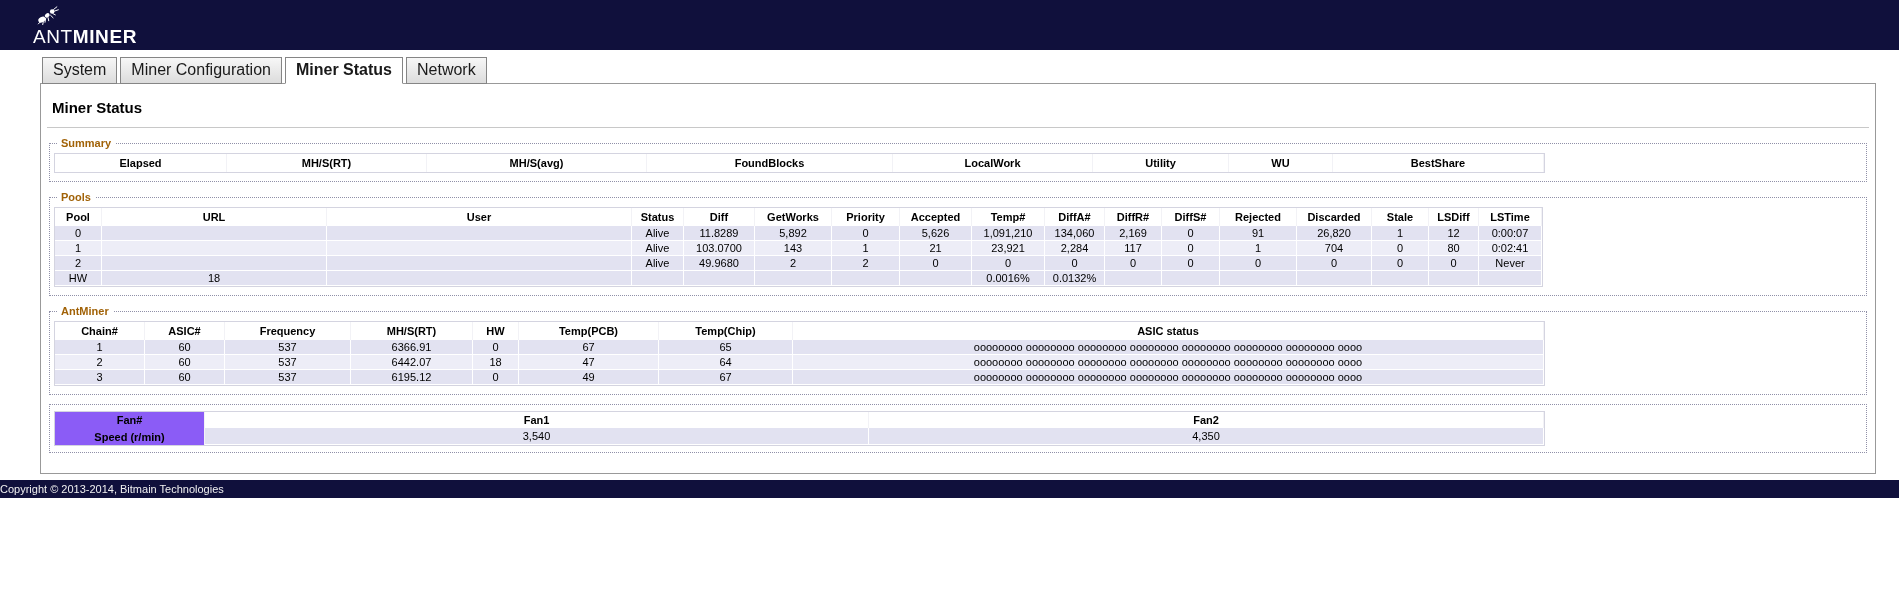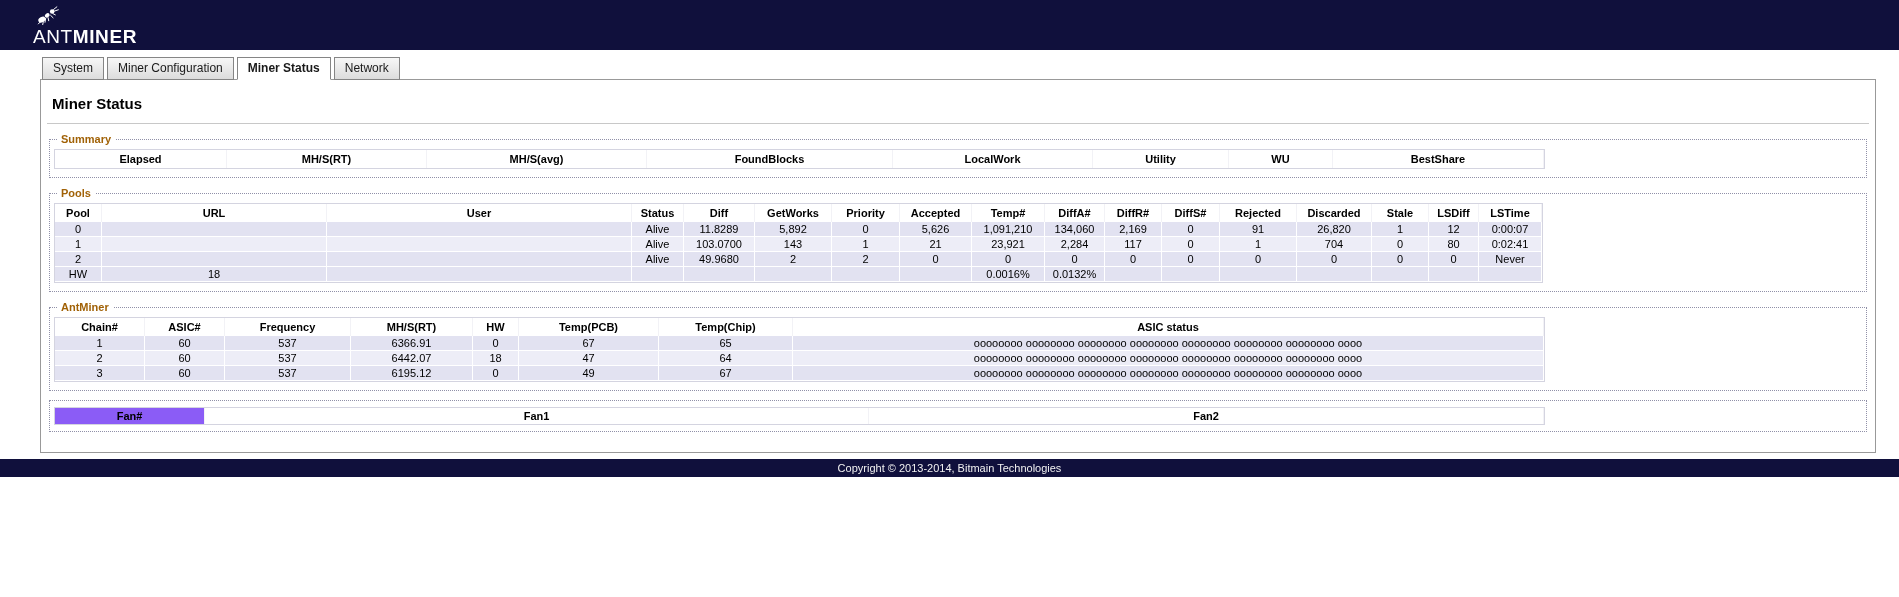--- a/index.html
+++ b/index.html
@@ -4,36 +4,36 @@
 <style>
   html,body{margin:0;padding:0;}
   body{font-family:"Liberation Sans",sans-serif;font-size:11px;color:#000;background:#fff;min-width:1899px;}
   .topbar{height:50px;background:#10103c;display:flex;align-items:center;padding-left:33px;}
   .logo{display:flex;flex-direction:column;color:#fff;line-height:1;}
   .ant-icon{margin-left:2px;margin-bottom:2px;}
   .logo-text{font-size:19px;letter-spacing:.6px;}
   .logo-ant{font-weight:normal;}
   .logo-miner{font-weight:bold;}
   .tabs{display:flex;gap:3px;margin:7px 0 0 42px;position:relative;z-index:2;}
-  .tab{border:1px solid #858585;background:linear-gradient(#f7f7f7,#dcdcdc);padding:3px 10px 4px;color:#1a1a1a;cursor:pointer;white-space:nowrap;font-size:12px;}
+  .tab{border:1px solid #858585;background:linear-gradient(#f7f7f7,#dcdcdc);padding:3px 10px 4px;color:#1a1a1a;cursor:pointer;white-space:nowrap;font-size:16px;}
   .tab.active{background:#fff;font-weight:bold;border-bottom-color:#fff;}
   .content{margin:-1px 23px 0 40px;border:1px solid #999;background:#fff;padding:6px 6px 16px 6px;}
   .page-title{font-size:15px;font-weight:bold;padding:9px 2px 11px 5px;border-bottom:1px solid #c8c8c8;}
   fieldset,.fan-box{border:1px dotted #9090a8;margin:9px 2px 4px 2px;padding:4px 4px 8px 4px;}
   .fan-box{padding:6px 4px;}
   legend{font-weight:bold;color:#a16207;font-size:11px;padding:0 4px;margin-left:3px;}
   table{border-collapse:separate;border-spacing:0;table-layout:fixed;width:1489px;border:1px solid #d4d4e0;}
   th{font-weight:bold;padding:3px 2px;background:#fff;white-space:nowrap;overflow:hidden;border-right:1px solid #f2f2f6;}
   td{padding:1px 2px;text-align:center;white-space:nowrap;overflow:hidden;border-bottom:1px solid #fff;border-right:1px solid #fff;}
   tr.odd>td{background:#e2e2f1;}
   tr.even>td{background:#ededf7;}
   .summary-table td{padding:3px 2px;}
   .fans-table th,.fans-table td{padding:2px;}
   .fans-table th.rowlabel{background:#8b5cf6;}
-  .footer{height:18px;background:#10103c;color:#f0f0f0;display:flex;align-items:center;justify-content:center;margin-top:6px;font-size:11px;}
+  .footer{height:18px;background:#10103c;color:#f0f0f0;display:flex;align-items:center;justify-content:flex-start;margin-top:6px;font-size:11px;}
 </style>
 </head>
 <body>
 
 <div class="topbar">
   <div class="logo">
     <svg class="ant-icon" width="26" height="20" viewBox="0 0 34 26">
       <g stroke="#fff" stroke-width="1.3" fill="none">
         <path d="M8 21 L4 25 M11 21 L10 26 M14 17 L13 23 M17 16 L18 21 M20 13 L24 17 M23 11 L27 13"></path>
         <path d="M24 6 L29 2 M25 8 L31 6"></path>
@@ -272,20 +272,25 @@
           <col style="width:150px">
           <col style="width:664px">
           <col style="width:675px">
         </colgroup>
       <tbody>
           <tr>
         <th class="rowlabel">Fan#</th>
         <th>Fan1</th>
         <th>Fan2</th>
       </tr>
+      <tr class="odd">
+        <th class="rowlabel">Speed (r/min)</th>
+        <td>3,540</td>
+        <td>4,350</td>
+      </tr>
     </tbody>
       </table>
   </div>
 </div>
 
 <div class="footer">
   <span>Copyright © 2013-2014, Bitmain Technologies</span>
 </div>
 
 </body></html>

